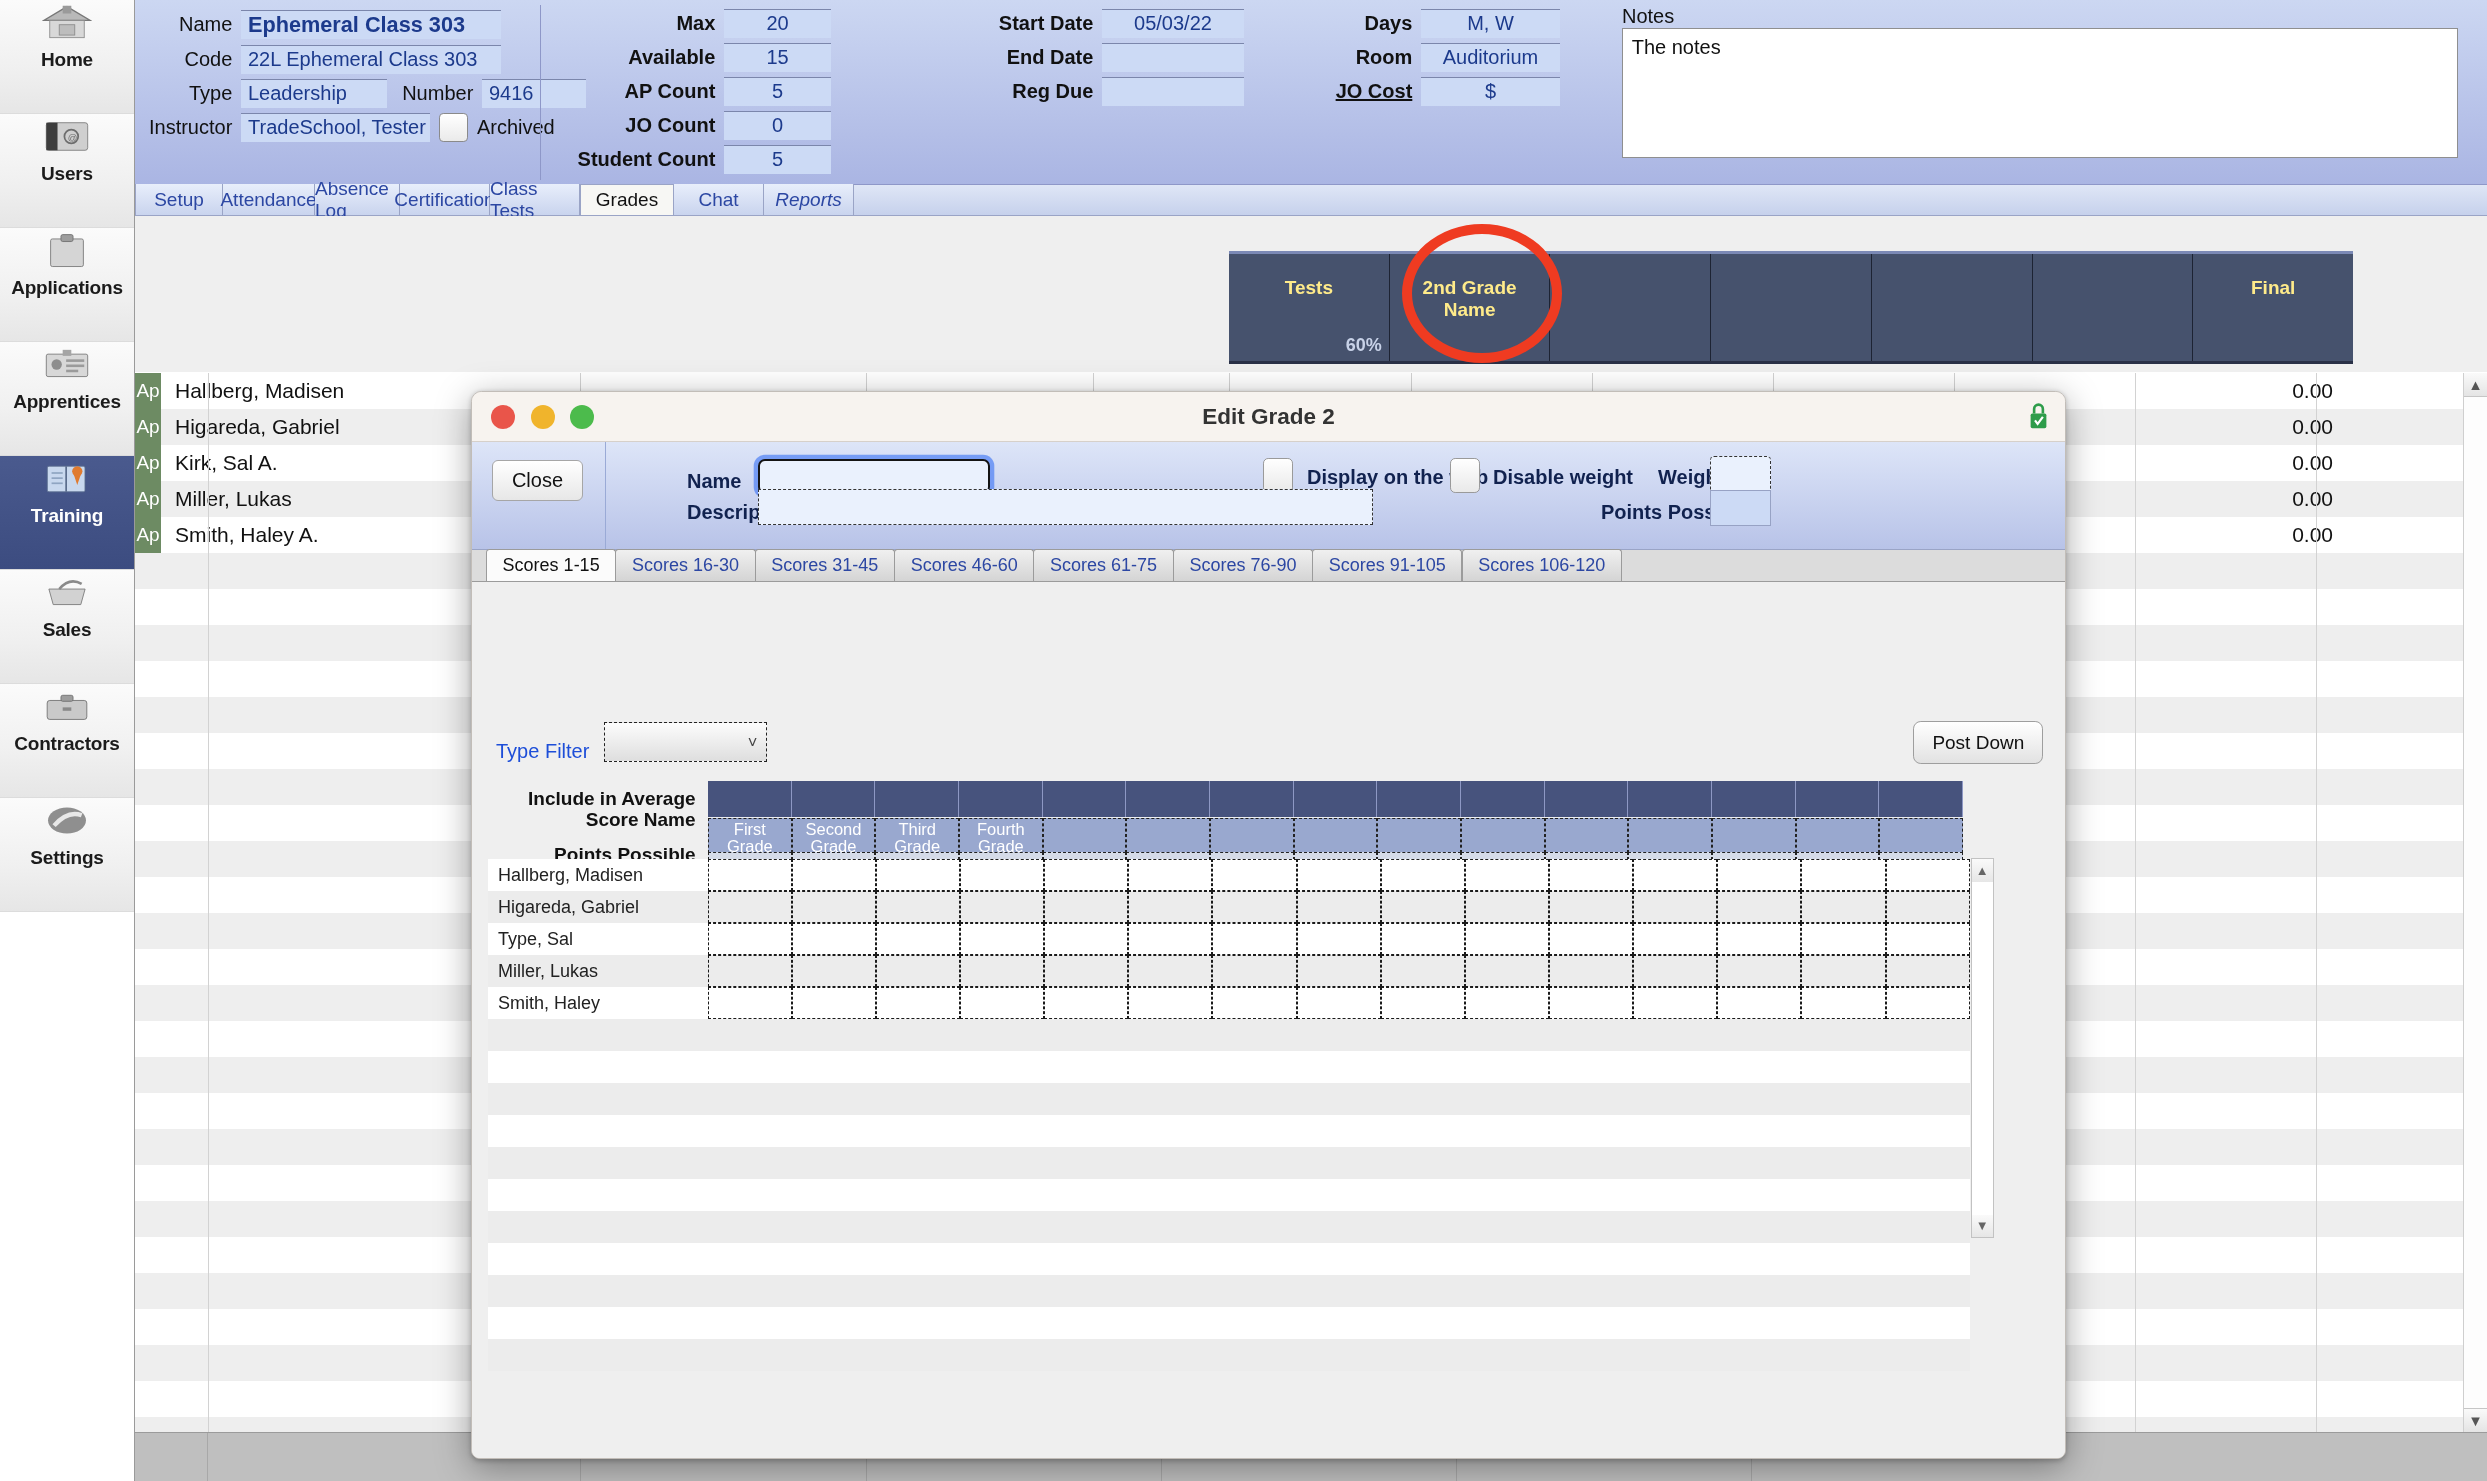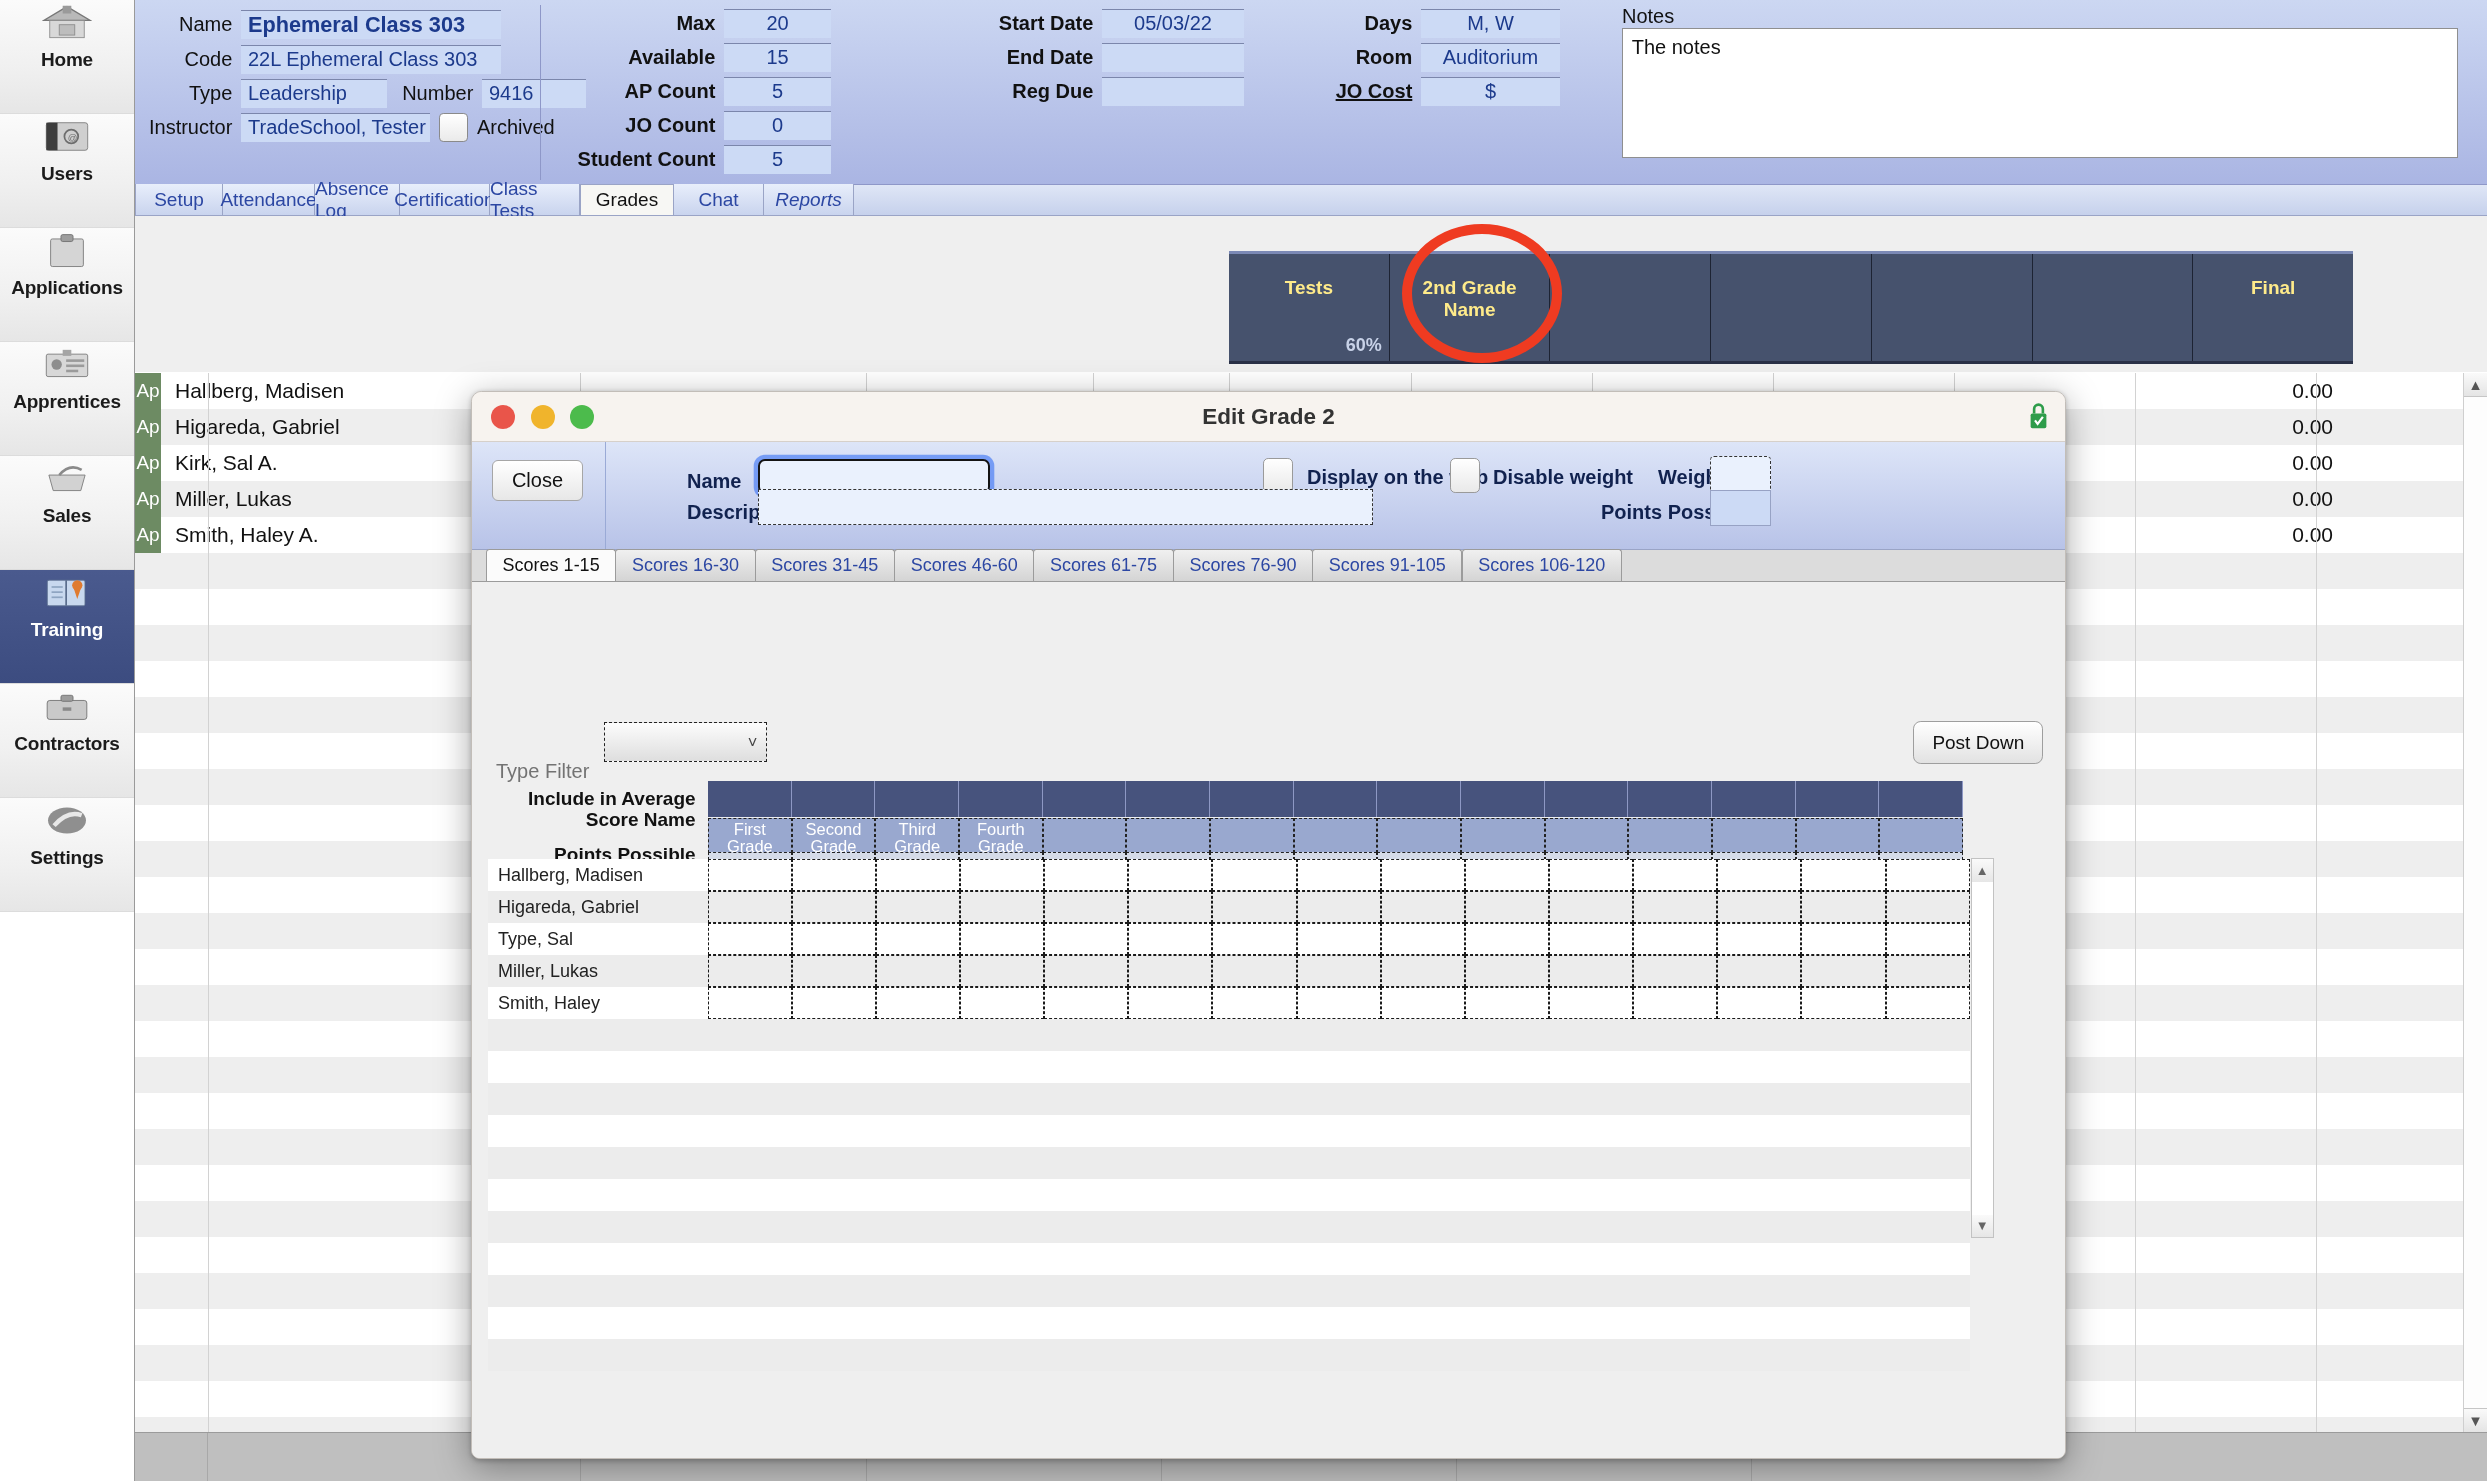--- a/index.html
+++ b/index.html
@@ -205,21 +205,21 @@
     height:32px; padding:0 15.6px; display:flex; align-items:center;
     font-size:18px; color:#2c47a3;
     background: linear-gradient(to bottom,#f0f0f0,#d4d4d4);
     border:0.9px solid #9b9b9b; border-bottom:none;
     border-radius:3.5px 3.5px 0 0; margin-right:-0.9px;
   }
   .stab.active { background:#fbfbfb; color:#111; }
 
   .dlgbody { position:relative; height:877px; background:#efefef; }
 
-  .typefilter-label { position:absolute; left:24px; top:158px; font-size:20px; color:#737373;margin-top:20px; }
+  .typefilter-label { position:absolute; left:24px; top:158px; font-size:20px; color:#1d4ed8; }
   .tf-select {
     position:absolute; left:132px; top:140px; width:163px; height:40px;
     background: linear-gradient(to bottom,#fcfcfc,#dedede);
     border:0.9px dashed #222; display:flex; align-items:center; justify-content:flex-end;
     padding-right:8.7px; font-size:16.5px; color:#444;
   }
   .postdown {
     position:absolute; right:21.7px; top:139px; width:130px; height:43px;
     background: linear-gradient(to bottom,#ffffff,#e2e2e2);
     border:0.9px solid #9e9e9e; border-radius:7.8px;
@@ -297,46 +297,46 @@
         <svg width="50" height="35" viewBox="0 0 58 40">
           <rect x="5" y="8" width="48" height="26" rx="2" fill="#d8d8d8" stroke="#777"></rect>
           <rect x="24" y="3" width="10" height="7" fill="#a5a5a5"></rect>
           <circle cx="17" cy="20" r="6" fill="#8d8d8d"></circle>
           <rect x="28" y="14" width="21" height="3" fill="#9b9b9b"></rect>
           <rect x="28" y="20" width="21" height="3" fill="#9b9b9b"></rect>
           <rect x="28" y="26" width="14" height="3" fill="#9b9b9b"></rect>
         </svg>
       </span>
       <span class="side-label">Apprentices</span>
-    </div>
-    <div class="side-item">
-      <span class="side-icon">
-        <svg width="50" height="35" viewBox="0 0 58 40">
-          <path d="M8 16 L50 16 L45 34 L13 34 Z" fill="#d2d2d2" stroke="#777"></path>
-          <path d="M20 16 Q32 2 46 10" fill="none" stroke="#8a8a8a" stroke-width="3"></path>
-        </svg>
-      </span>
-      <span class="side-label">Sales</span>
     </div>
     <div class="side-item active">
       <span class="side-icon">
         <svg width="50" height="36" viewBox="0 0 58 42">
           <rect x="6" y="6" width="44" height="30" rx="2" fill="#c8d8ee" stroke="#5a6d8d"></rect>
           <line x1="28" y1="6" x2="28" y2="36" stroke="#5a6d8d" stroke-width="2"></line>
           <line x1="11" y1="14" x2="24" y2="14" stroke="#8fa5c2" stroke-width="2"></line>
           <line x1="11" y1="20" x2="24" y2="20" stroke="#8fa5c2" stroke-width="2"></line>
           <line x1="11" y1="26" x2="24" y2="26" stroke="#8fa5c2" stroke-width="2"></line>
           <circle cx="41" cy="12" r="6" fill="#e07b30"></circle>
           <polygon points="37,16 45,16 41,28" fill="#e07b30"></polygon>
         </svg>
       </span>
       <span class="side-label">Training</span>
     </div>
     <div class="side-item">
       <span class="side-icon">
+        <svg width="50" height="35" viewBox="0 0 58 40">
+          <path d="M8 16 L50 16 L45 34 L13 34 Z" fill="#d2d2d2" stroke="#777"></path>
+          <path d="M20 16 Q32 2 46 10" fill="none" stroke="#8a8a8a" stroke-width="3"></path>
+        </svg>
+      </span>
+      <span class="side-label">Sales</span>
+    </div>
+    <div class="side-item">
+      <span class="side-icon">
         <svg width="50" height="33" viewBox="0 0 58 38">
           <rect x="6" y="12" width="46" height="22" rx="3" fill="#c9c9c9" stroke="#6f6f6f"></rect>
           <rect x="22" y="6" width="14" height="7" rx="2" fill="#9d9d9d" stroke="#6f6f6f"></rect>
           <rect x="24" y="20" width="10" height="4" fill="#8a8a8a"></rect>
         </svg>
       </span>
       <span class="side-label">Contractors</span>
     </div>
     <div class="side-item">
       <span class="side-icon">

